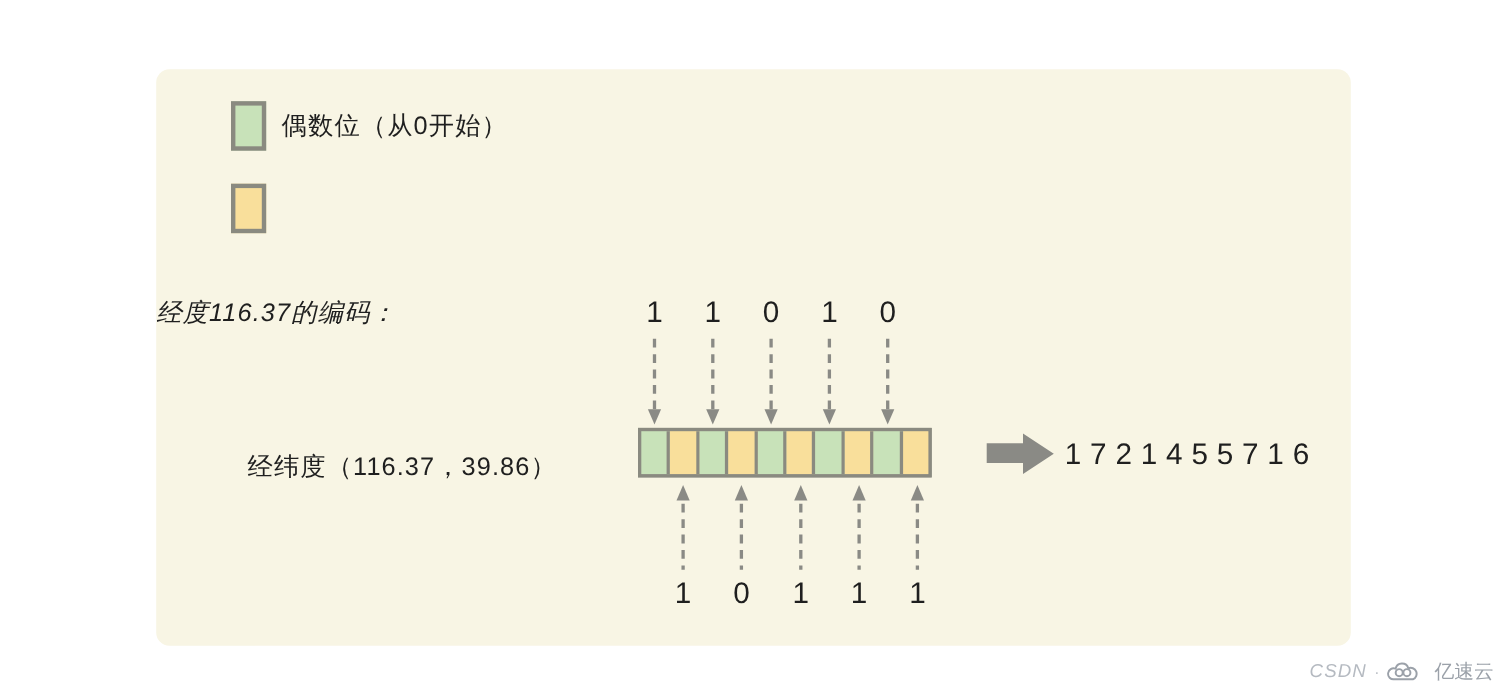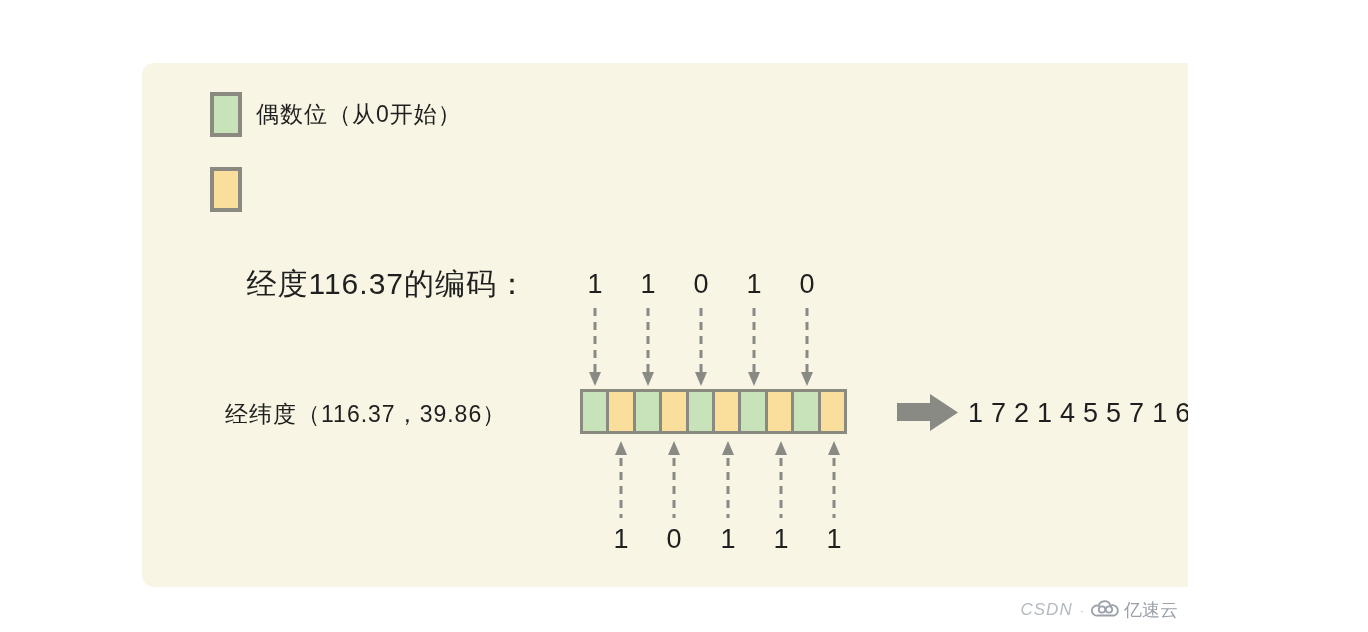--- a/index.html
+++ b/index.html
@@ -8,40 +8,40 @@
     --odd:#f9df9b;
     --border-gray:#8a8a80;
     --arrow-gray:#8a8a85;
     --ink:#1f1f1f;
     --wm-light:#b5bac1;
     --wm-dark:#9ba1a9;
   }
   *{margin:0;padding:0;box-sizing:border-box;}
   html,body{background:#ffffff;}
   body{font-family:"Liberation Sans","DejaVu Sans",sans-serif;color:var(--ink);}
-  .stage{position:relative;width:1188px;height:632px;background:#ffffff;overflow:hidden;}
+  .stage{position:relative;width:1368px;height:632px;background:#ffffff;overflow:hidden;}
 
   .panel{position:absolute;left:142px;top:63px;width:1086px;height:524px;
          background:var(--panel-bg);border-radius:12px;}
 
   
   .swatch{position:absolute;width:32px;height:45px;border:4px solid var(--border-gray);}
   .swatch.even{left:68px;top:29px;background:var(--even);}
   .swatch.odd{left:68px;top:104px;background:var(--odd);}
   .legend-label{position:absolute;left:114px;height:45px;line-height:45px;
                 font-size:23px;letter-spacing:1px;white-space:nowrap;}
   .legend-label.l1{top:29px;}
   .legend-label.l2{top:104px;}
 
   
-  .row-label{position:absolute;left:0;width:386px;text-align:right;
-             font-size:30px;letter-spacing:1px;white-space:nowrap;}
+  .row-label{position:absolute;left:0;width:386px;
+             font-size:23px;letter-spacing:1px;white-space:nowrap;font-style:italic;}
   .row-label.lon{top:205px;height:32px;line-height:32px;}
   .row-label.lat{top:460px;height:32px;line-height:32px;}
-  .combined-label{position:absolute;left:83px;top:336px;font-size:23px;
+  .combined-label{position:absolute;left:83px;top:346px;font-size:23px;
                   line-height:31px;letter-spacing:1px;white-space:nowrap;}
 
   
   .bit{position:absolute;width:32px;text-align:center;font-size:27px;line-height:32px;}
   .bit.lon{top:205px;}
   .bit.lat{top:460px;}
 
   
   .cell-row{position:absolute;left:438px;top:326px;width:267px;height:45px;
             display:flex;border:3px solid var(--border-gray);background:var(--border-gray);}
@@ -54,21 +54,21 @@
 
   
   .result{position:absolute;left:826px;top:333px;font-size:27px;line-height:34px;
           letter-spacing:8px;white-space:nowrap;}
 
   
   .watermark{position:absolute;right:10px;top:598px;display:flex;align-items:center;
              gap:7px;font-size:17px;}
   .wm-source{color:var(--wm-light);letter-spacing:1px;font-style:italic;}
   .wm-sep{color:var(--wm-light);font-size:13px;}
-  .wm-brand{color:var(--wm-dark);font-size:18px;display:flex;gap:3px;}
+  .wm-brand{color:var(--wm-dark);font-size:18px;display:flex;align-items:center;gap:13px;}
 </style>
 </head>
 <body>
 
 <div class="stage">
 
   <div class="panel">
 
     <div class="swatch even"></div>
     <div class="legend-label l1">偶数位（从0开始）</div>

